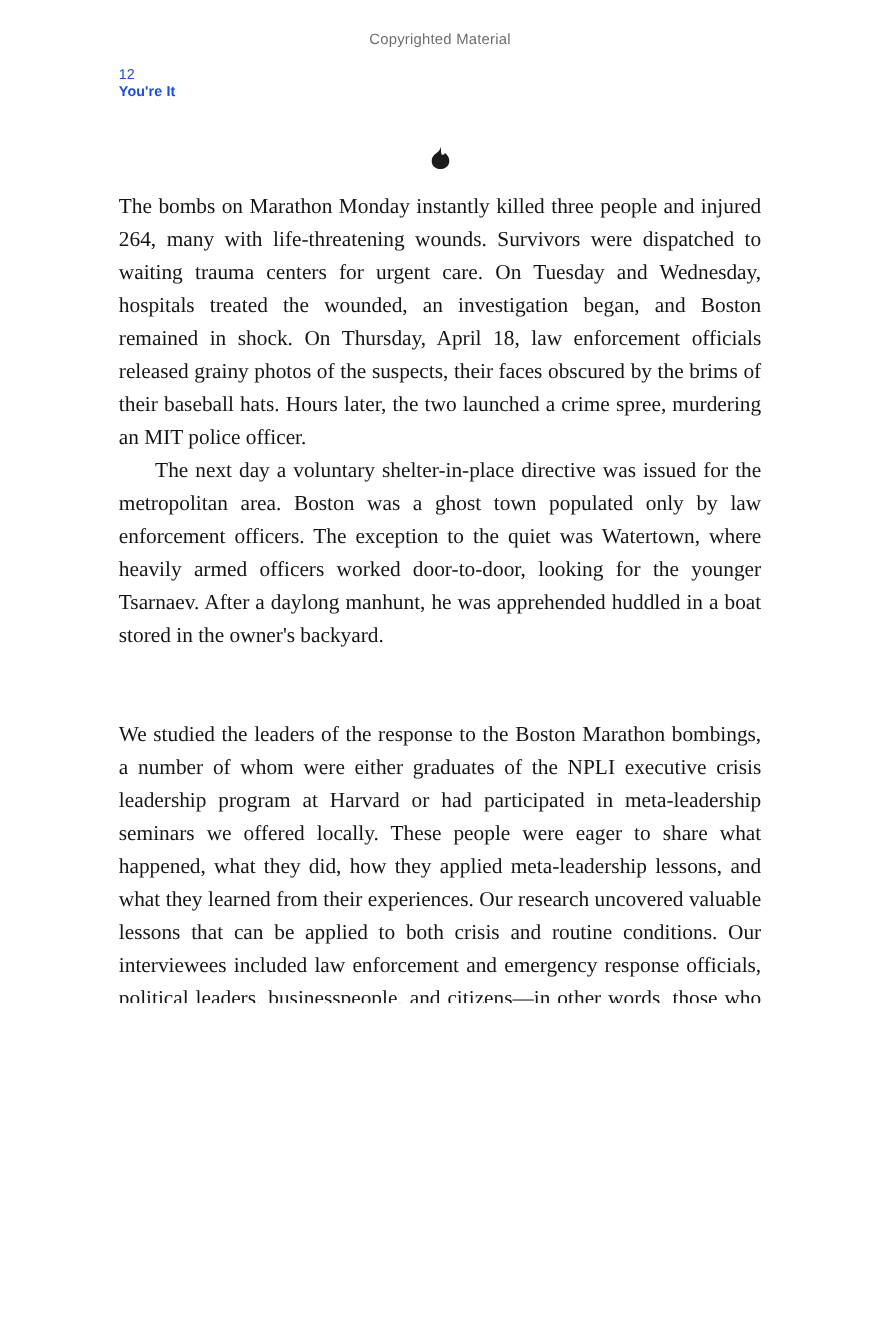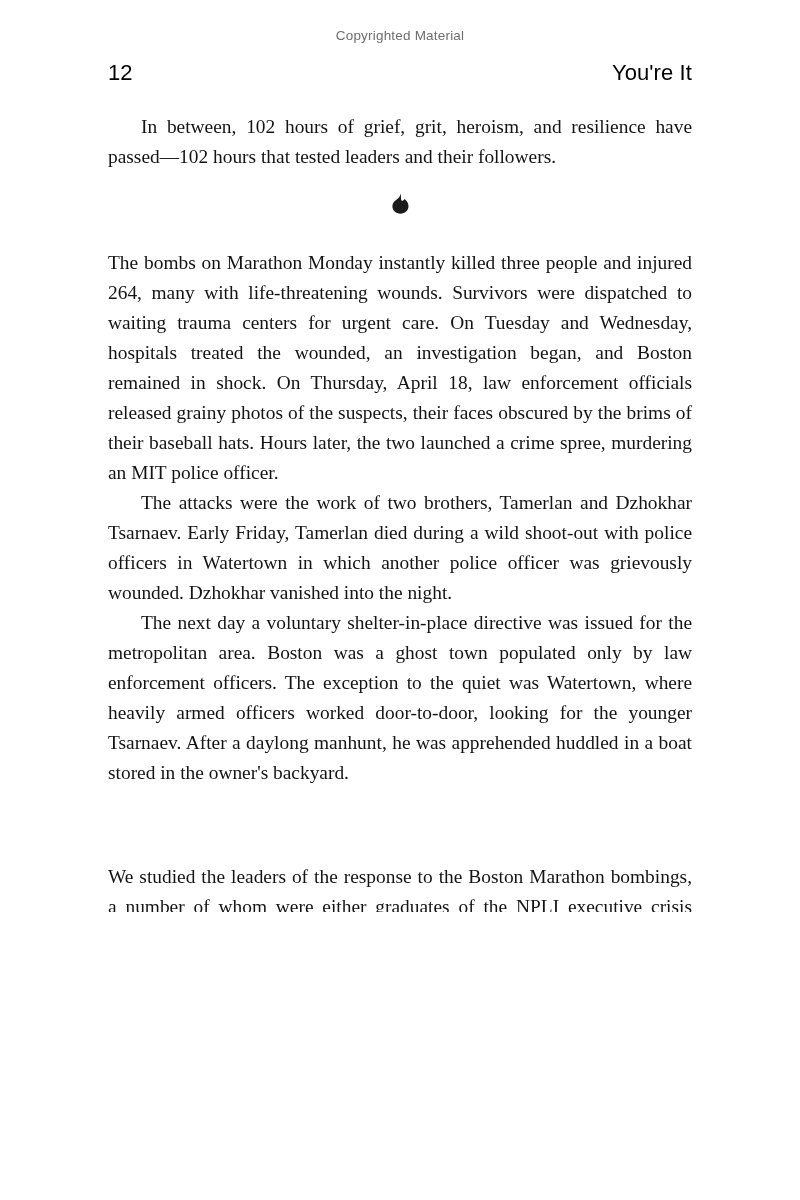--- a/index.html
+++ b/index.html
@@ -34,47 +34,48 @@
   
   .running-head {
     position: absolute;
     top: 60px;
     left: 108px;
     width: 584px;
     display: flex;
     justify-content: space-between;
     align-items: baseline;
     font-family: "Liberation Sans", sans-serif;
-    font-size: 22px;
-    color: #000000;
+    font-size: 13px;
+    color: #1d4ed8;
     letter-spacing: 0.1px;
+    flex-direction: column;
   }
   .folio { font-weight: 400; }
-  .book-title { font-weight: 400; }
+  .book-title { font-weight: 700; }
 
   
   .textblock {
     position: absolute;
     top: 112px;
     left: 108px;
     width: 584px;
   }
   p.body {
     margin: 0;
     font-family: "Liberation Serif", "DejaVu Serif", serif;
     font-size: 19.4px;
     line-height: 30px;
     text-align: justify;
     text-justify: inter-word;
     color: #141414;
     hyphens: manual;
     -webkit-hyphens: manual;
   }
   p.body.indent { text-indent: 33px; }
-  p.body.noindent { text-indent: 0; margin-top: 14px; }
+  p.body.noindent { text-indent: 0; }
 
   
   .ornament {
     margin: 0;
     height: 62px;
     display: flex;
     align-items: center;
     justify-content: center;
   }
   .ornament svg { display: block; }
@@ -99,34 +100,32 @@
 
   <div class="watermark watermark-top">Copyrighted Material</div>
 
   <div class="running-head">
     <span class="folio">12</span>
     <span class="book-title">You're It</span>
   </div>
 
   <div class="textblock">
 
-    <p class="body indent">In between, 102 hours of grief, grit, heroism, and resilience have passed—102 hours that tested leaders and their followers.</p>
 
     <div class="ornament">
       <svg width="17" height="21" viewBox="0 0 17 21">
         <path d="M8.6 0.4 C8.1 3.6 6.6 4.9 4.6 6.4 C2.0 8.3 0.4 10.4 0.4 13.3
                  C0.4 17.6 4.0 20.7 8.4 20.7 C12.9 20.7 16.5 17.6 16.5 13.3
                  C16.5 10.1 14.9 7.9 12.6 6.0 C11.3 8.0 10.0 8.2 9.4 7.2
                  C8.7 6.0 9.3 3.5 8.6 0.4 Z" fill="#1b1b1b"></path>
       </svg>
     </div>
 
     <p class="body noindent">The bombs on Marathon Monday instantly killed three people and injured 264, many with life-threatening wounds. Survivors were dispatched to waiting trauma centers for urgent care. On Tuesday and Wednesday, hospitals treated the wounded, an investigation began, and Boston remained in shock. On Thursday, April 18, law enforcement officials released grainy photos of the suspects, their faces obscured by the brims of their baseball hats. Hours later, the two launched a crime spree, murdering an MIT police officer.</p>
 
-    <p class="body indent">The attacks were the work of two brothers, Tamerlan and Dzhokhar Tsarnaev. Early Friday, Tamerlan died during a wild shoot-out with police officers in Watertown in which another police officer was grievously wounded. Dzhokhar vanished into the night.</p>
 
     <p class="body indent">The next day a voluntary shelter-in-place directive was issued for the metropolitan area. Boston was a ghost town populated only by law enforcement officers. The exception to the quiet was Watertown, where heavily armed officers worked door-to-door, looking for the younger Tsarnaev. After a daylong manhunt, he was apprehended huddled in a boat stored in the owner's backyard.</p>
 
 
     <div class="gap-before-heading"></div>
 
 
     <div class="gap-after-heading"></div>
 
     <p class="body noindent">We studied the leaders of the response to the Boston Marathon bombings, a number of whom were either graduates of the NPLI executive crisis leadership program at Harvard or had participated in meta-leadership seminars we offered locally. These people were eager to share what happened, what they did, how they applied meta-leadership lessons, and what they learned from their experiences. Our research uncovered valuable lessons that can be applied to both crisis and routine conditions. Our interviewees included law enforcement and emergency response officials, political leaders, businesspeople, and citizens—in other words, those who shaped those turbulent hours.</p>

